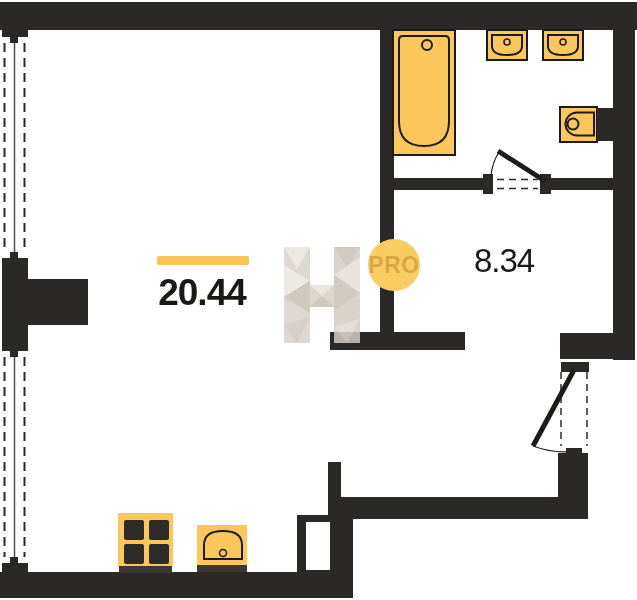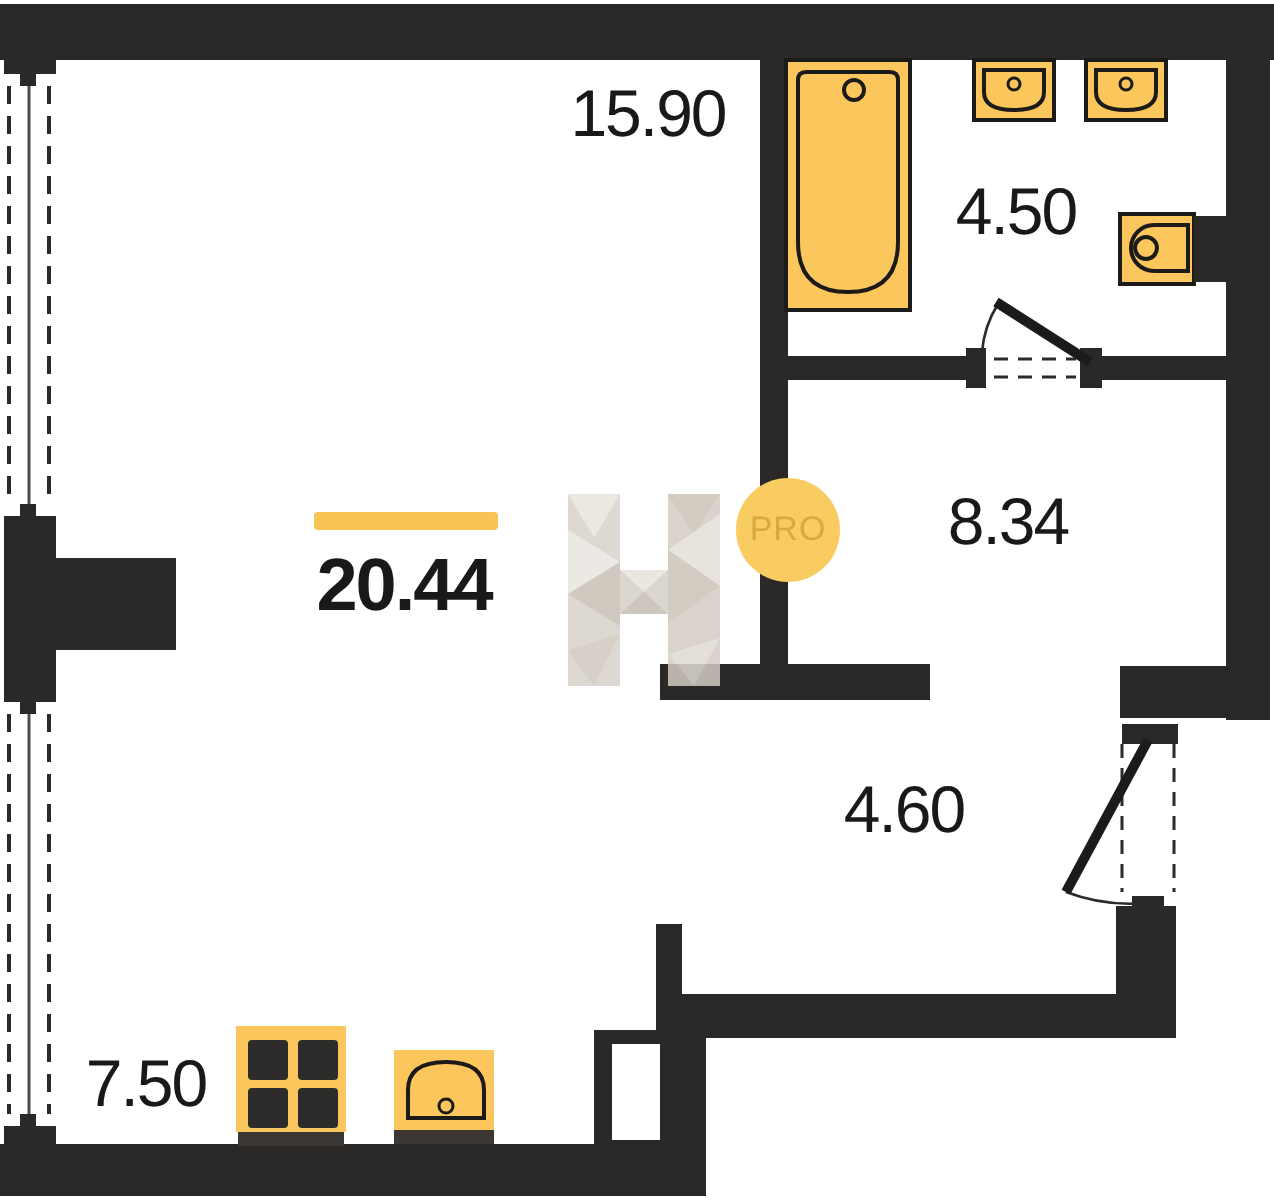--- a/index.html
+++ b/index.html
@@ -8,21 +8,21 @@
     background:var(--background,#fff);
     font-family:"Liberation Sans",sans-serif;
   }
   .wall{position:absolute;background:var(--wall,#2b2927);z-index:1;}
   .shaft-hole{position:absolute;background:var(--background,#fff);z-index:1;}
   .overlay{position:absolute;left:0;top:0;z-index:2;}
   .pro-badge{
     position:absolute;left:368px;top:239px;width:52px;height:52px;border-radius:50%;
     background:var(--watermark-circle,#f8cc61);z-index:3;
     display:flex;align-items:center;justify-content:center;
-    font-size:17px;font-weight:normal;letter-spacing:.5px;
+    font-size:23px;font-weight:bold;letter-spacing:.5px;
     color:var(--watermark-text,#d8a843);
   }
   .area-label{
     position:absolute;transform:translate(-50%,-50%);z-index:4;
     font-size:33px;color:var(--label,#1b1917);letter-spacing:-1px;white-space:nowrap;
   }
   .area-label.bold{font-weight:700;font-size:37px;}
   .highlight-line{
     position:absolute;z-index:4;border-radius:2px;
     background:var(--highlight,#f8c455);
@@ -158,19 +158,15 @@
       <polygon points="26,60 50,60 38,49" fill="#c5beb4"></polygon>
     </g>
   </svg>
 
   <div class="pro-badge">
     <span>PRO</span>
   </div>
 
   <div class="highlight-line" style="left:157px;top:256px;width:92px;height:9px"></div>
   <div class="area-label bold" style="left:202px;top:293px">20.44</div>
-  <div class="area-label" style="left:324px;top:57px">15.90</div>
-  <div class="area-label" style="left:508px;top:106px">4.50</div>
   <div class="area-label" style="left:504px;top:261px">8.34</div>
-  <div class="area-label" style="left:452px;top:405px">4.60</div>
-  <div class="area-label" style="left:73px;top:542px">7.50</div>
 
 </div>
 
 </body></html>

